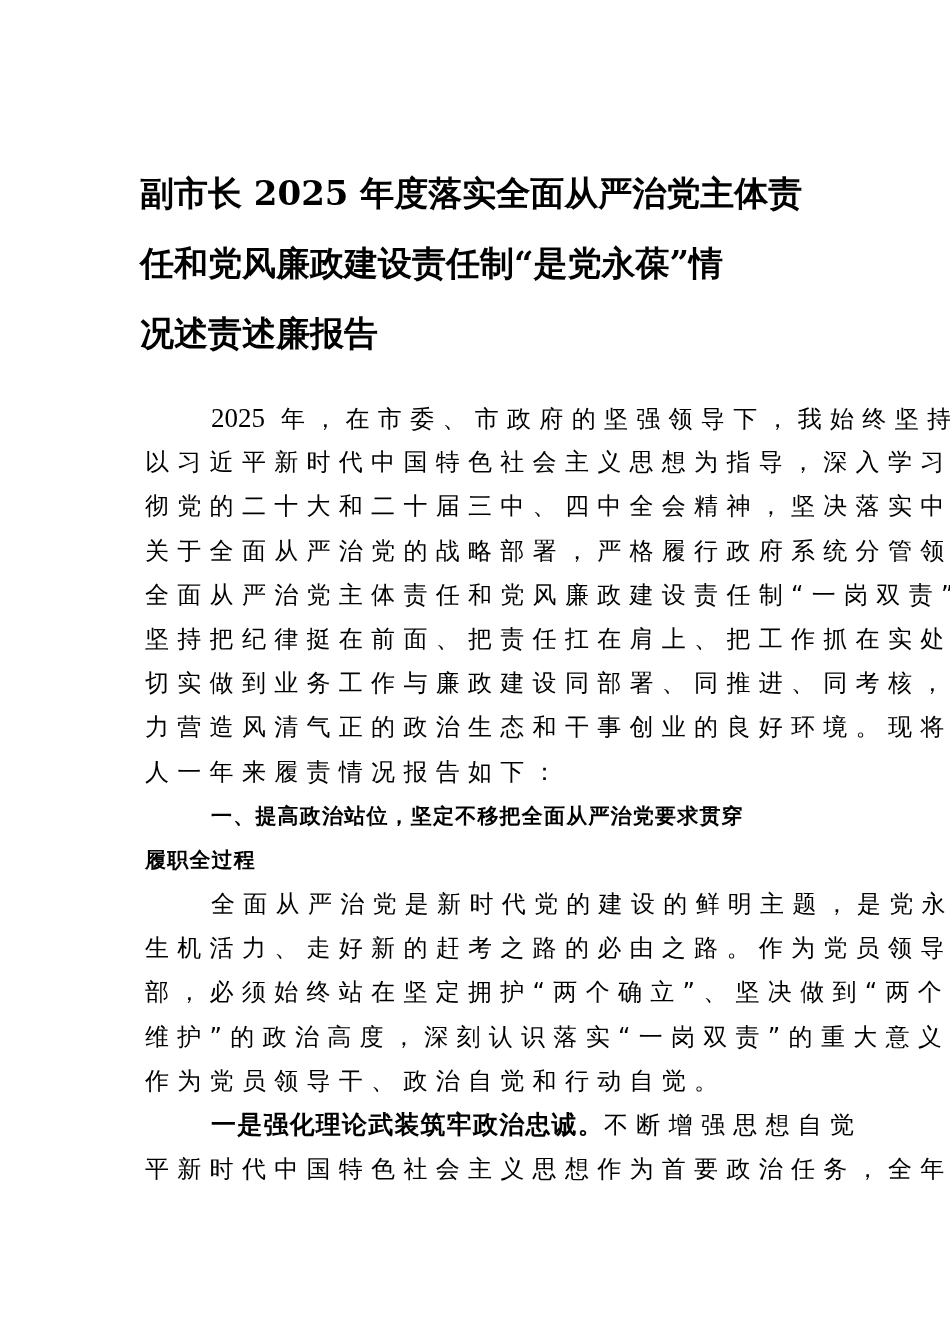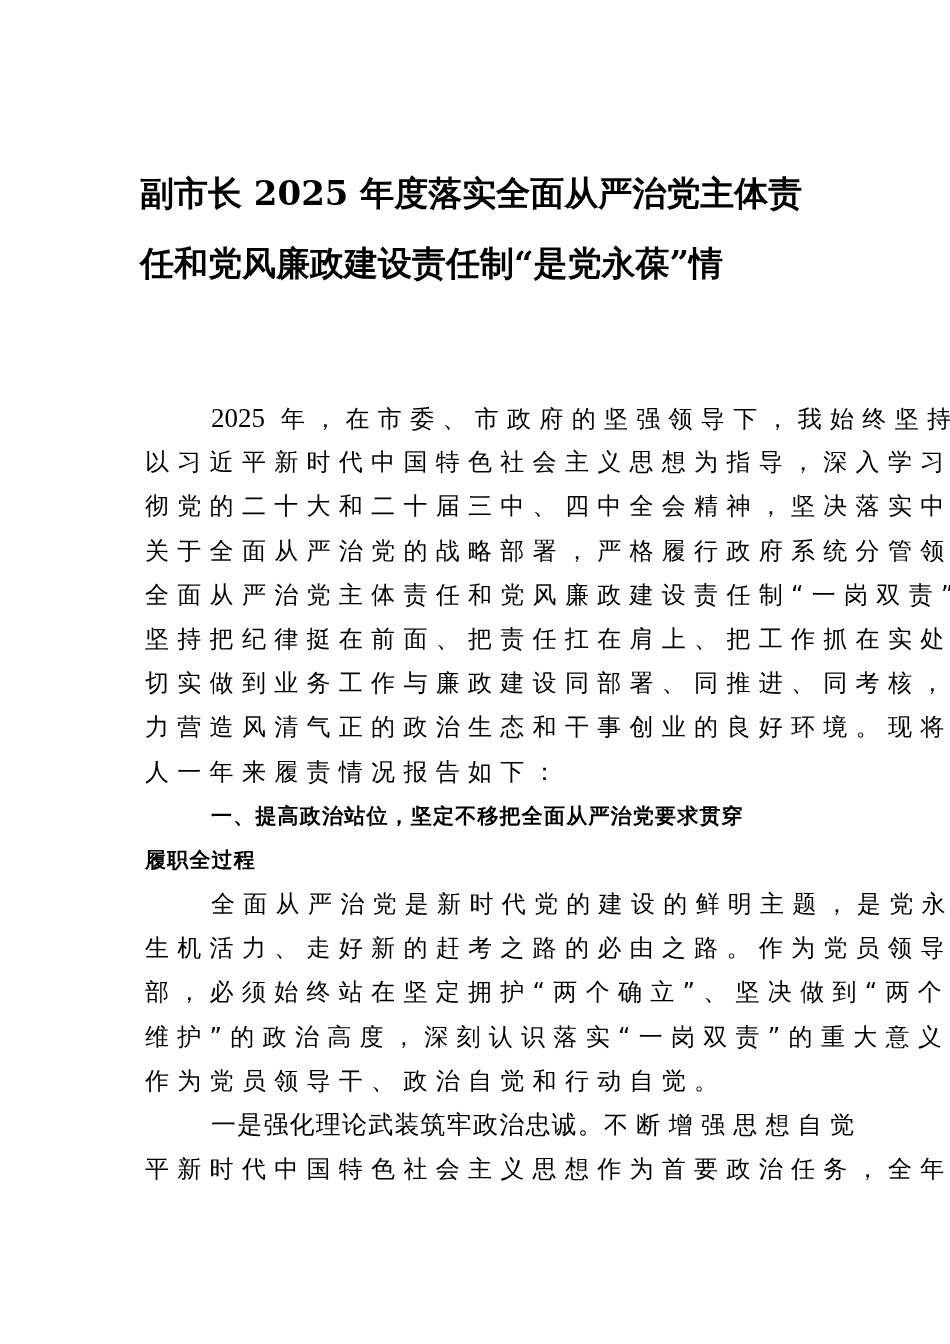--- a/index.html
+++ b/index.html
@@ -55,36 +55,37 @@
     }
     .body .indent {
       padding-left: 66px;
     }
     .body .heading {
       font-weight: bold;
       letter-spacing: 1.2px;
       font-size: 21px;
     }
     .body .bold {
-      font-weight: normal;
+      font-weight: bold;
     }
     .num {
       font-family: Liberation Serif, serif;
       letter-spacing: 0px;
       font-size: 27px;
     }
   </style>
 </head>
 <body>
 
 <div class="page">
 
   <div class="title">
     <span class="tline">副市长 2025 年度落实全面从严治党主体责</span>
     <span class="tline">任和党风廉政建设责任制“是党永葆”情</span>
+    <span class="tline">况述责述廉报告</span>
   </div>
 
   <div class="body">
 
     <span class="line indent"><span class="num">2025</span> <span>年，在市委、市政府的坚强领导下，我始终坚持</span></span>
     <span class="line">以习近平新时代中国特色社会主义思想为指导，深入学习贯</span>
     <span class="line">彻党的二十大和二十届三中、四中全会精神，坚决落实中央</span>
     <span class="line">关于全面从严治党的战略部署，严格履行政府系统分管领域</span>
     <span class="line">全面从严治党主体责任和党风廉政建设责任制“一岗双责”</span>
     <span class="line">坚持把纪律挺在前面、把责任扛在肩上、把工作抓在实处，</span>

